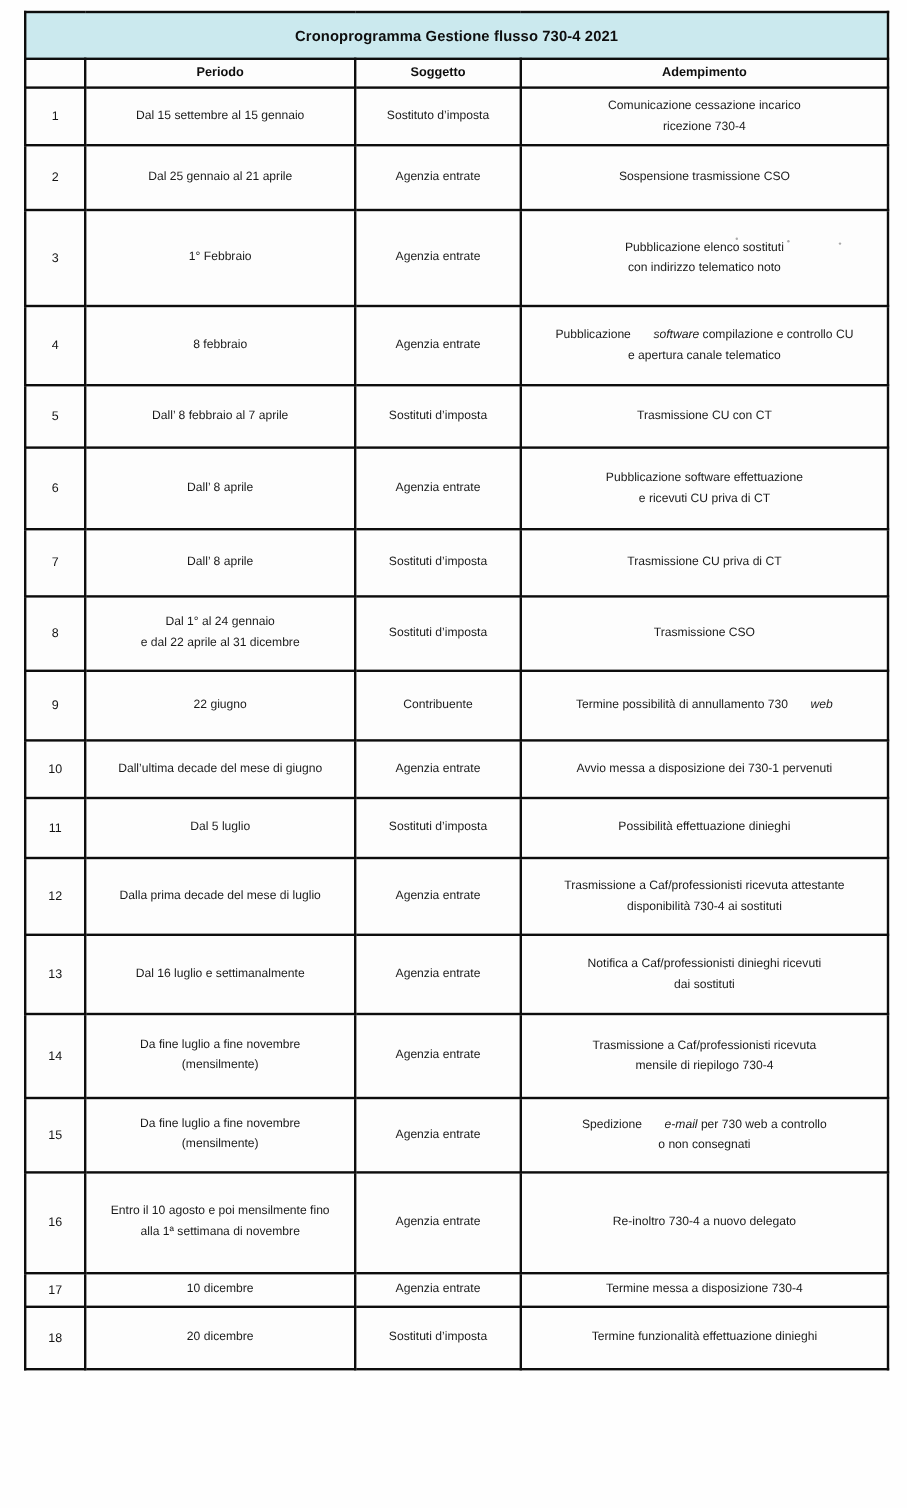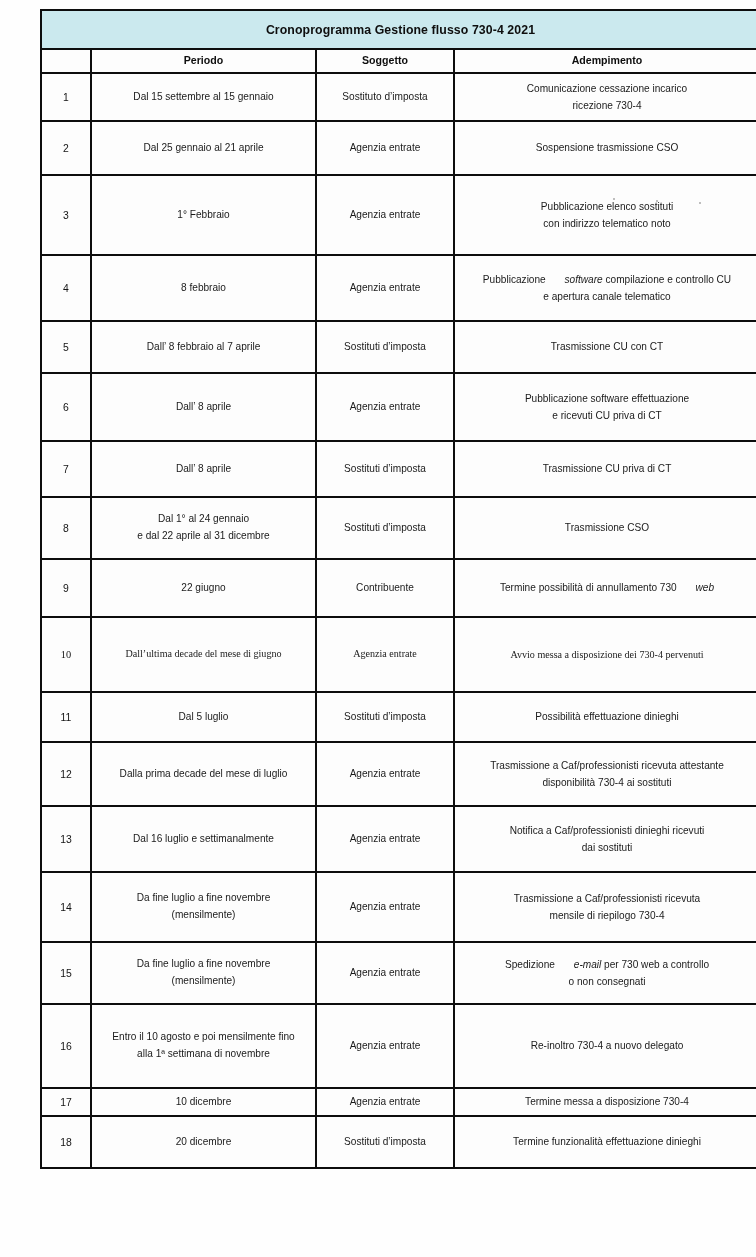--- a/index.html
+++ b/index.html
@@ -13,21 +13,21 @@
     font-family: "Liberation Sans", sans-serif;
     color: #111111;
     overflow: hidden;
   }
 
   .page {
     position: relative;
     width: 756px;
     height: 1257px;
     box-sizing: border-box;
-    padding: 9px 12px 14px 40px;
+    padding: 9px 12px 14px 20px;
     background: #fefefe;
   }
 
   table.sched {
     width: 719px;
     border-collapse: collapse;
     table-layout: fixed;
     border: 2px solid #0d0d0d;
   }
 
@@ -208,28 +208,28 @@
         <tr style="height: 58px;">
           <td class="num">9</td>
           <td class="per">
             <span class="cellline">22 giugno</span>
           </td>
           <td class="sog">Contribuente</td>
           <td class="ade">
             <span class="cellline">Termine possibilità di annullamento 730 <em>web</em></span>
           </td>
         </tr>
-        <tr style="height: 75px; font-family: Liberation Serif, serif;">
+        <tr style="height: 48px;">
           <td class="num">10</td>
           <td class="per">
             <span class="cellline wrapok">Dall’ultima decade del mese di giugno</span>
           </td>
           <td class="sog">Agenzia entrate</td>
           <td class="ade">
-            <span class="cellline wrapok">Avvio messa a disposizione dei 730-4 pervenuti</span>
+            <span class="cellline wrapok">Avvio messa a disposizione dei 730-1 pervenuti</span>
           </td>
         </tr>
         <tr style="height: 50px;">
           <td class="num">11</td>
           <td class="per">
             <span class="cellline">Dal 5 luglio</span>
           </td>
           <td class="sog">Sostituti d’imposta</td>
           <td class="ade">
             <span class="cellline">Possibilità effettuazione dinieghi</span>

